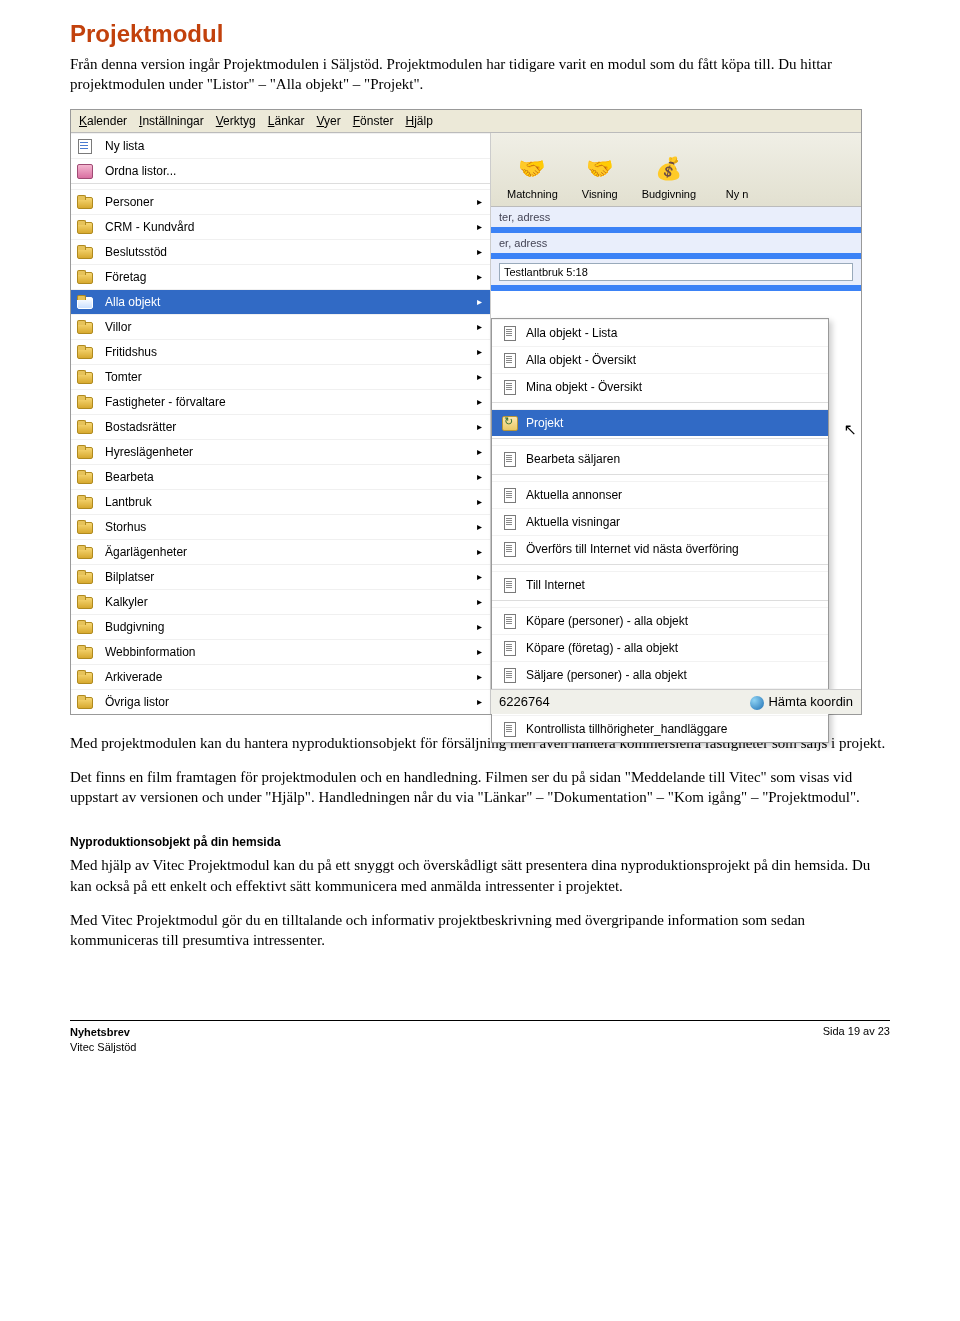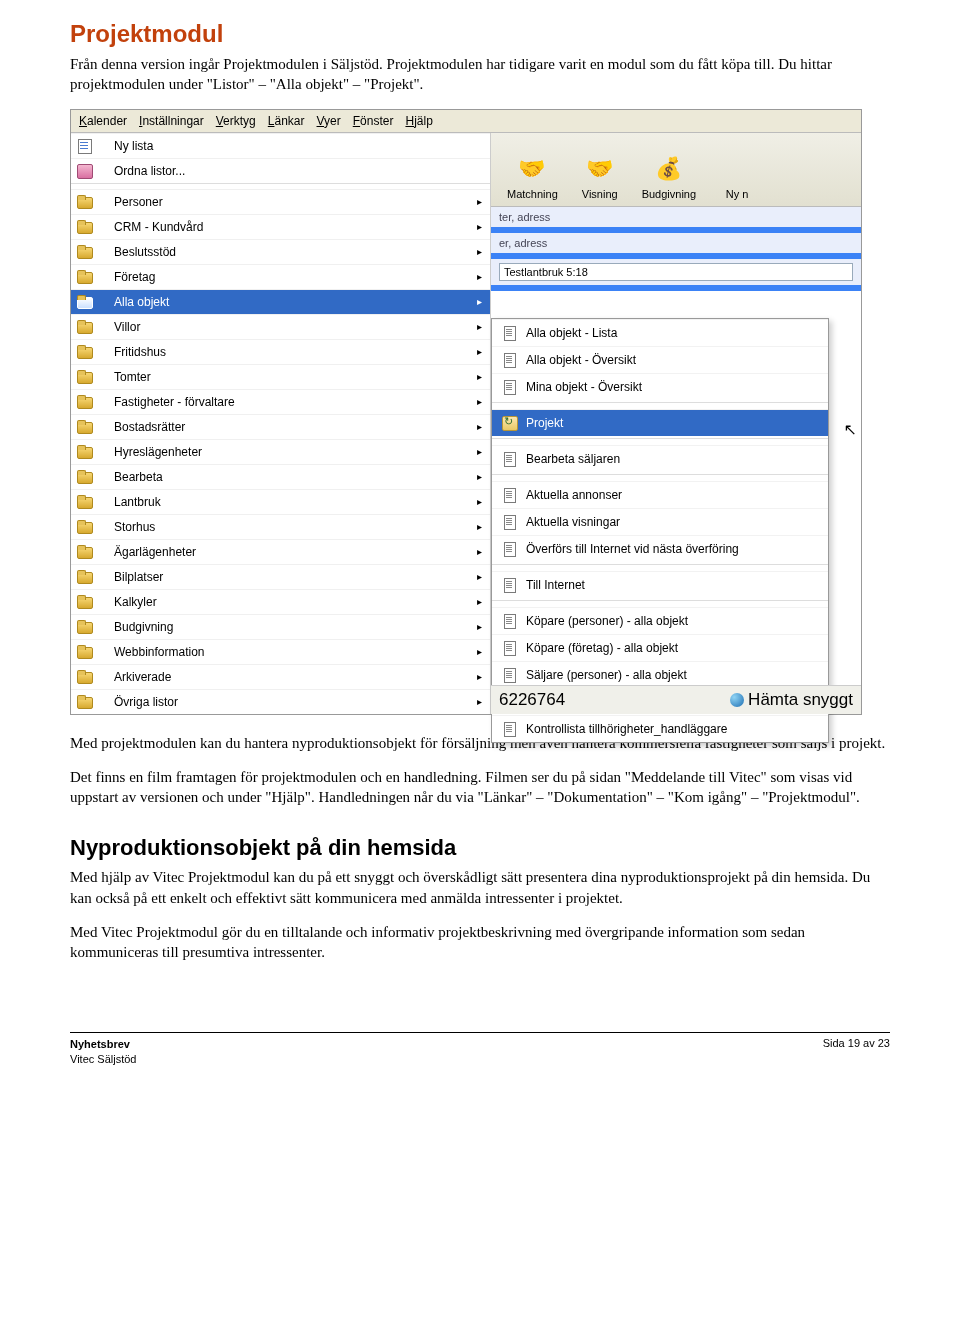--- a/index.html
+++ b/index.html
@@ -14,21 +14,21 @@
   }
   h1.title {
     font-family: Verdana, Geneva, sans-serif;
     font-size: 24px;
     color: #c2410c;
     font-weight: bold;
     margin-bottom: 6px;
   }
   h2.subtitle {
     font-family: Verdana, Geneva, sans-serif;
-    font-size: 22px;
+    font-size: 12px;
     color: #000;
     font-weight: bold;
     margin-top: 28px;
     margin-bottom: 6px;
   }
   p.body { margin-bottom: 14px; line-height: 1.35; }
   
   .app {
     font-family: Tahoma, Verdana, sans-serif;
     font-size: 12px;
@@ -61,21 +61,21 @@
     background: #fff;
     border-top: 1px solid #f0f0f0;
   }
   .menu-item.sel {
     background: #316ac5;
     color: #fff;
   }
   .menu-item .ic {
     display: inline-flex;
     align-items: center;
-    gap: 21px;
+    gap: 12px;
   }
   .arrow { font-size: 10px; color: #000; }
   .menu-item.sel .arrow { color:#fff; }
   .folder-ic, .doc-ic, .list-ic, .org-ic, .proj-ic {
     display:inline-block; width:16px; height:14px; position:relative; flex-shrink:0;
   }
   .folder-ic::before {
     content:""; position:absolute; left:0; top:2px; width:14px; height:10px;
     background:linear-gradient(#f7d774,#d7a92f); border:1px solid #b08a1e; border-radius:2px;
   }
@@ -129,21 +129,21 @@
   .sub-item {
     display:flex; align-items:center; gap:8px;
     padding:6px 10px;
     border-top:1px solid #f2f2f2;
   }
   .sub-item.sel { background:#316ac5; color:#fff; }
   .sub-sep { height:5px; border-top:1px solid #ddd; margin:2px 0; }
   .footer-row {
     position:absolute; bottom:0; left:420px; right:0;
     display:flex; align-items:center; justify-content:space-between;
-    padding:4px 8px; font-size:17px; background:#f0f0ea; border-top:1px solid #ccc;
+    padding:4px 8px; font-size:13px; background:#f0f0ea; border-top:1px solid #ccc;
   }
   .globe { width:14px; height:14px; border-radius:50%; background:radial-gradient(circle at 30% 30%,#8fd3f4,#1e6fb3); display:inline-block; margin-right:4px; vertical-align:middle; }
   .mouse-cursor { position:absolute; right:4px; top:310px; font-size:16px; color:#000; }
   
   .page-foot {
     margin-top: 70px;
     border-top: 1px solid #000;
     padding-top: 4px;
     display:flex; justify-content:space-between;
     font-family: Verdana, sans-serif;
@@ -421,21 +421,21 @@
         <span class="doc-ic"></span>
         <span>Säljare (företag) - alla objekt</span>
       </div>
       <div class="sub-item">
         <span class="doc-ic"></span>
         <span>Kontrollista tillhörigheter_handläggare</span>
       </div>
     </div>
   <div class="footer-row">
     <span>6226764</span>
-    <span><span class="globe"></span><span>Hämta snyggt</span></span>
+    <span><span class="globe"></span><span>Hämta koordin</span></span>
   </div>
   <span class="mouse-cursor">↖</span>
 </div>
 
 <p class="body">Med projektmodulen kan du hantera nyproduktionsobjekt för försäljning men även hantera kommersiella fastigheter som säljs i projekt.</p>
 <p class="body">Det finns en film framtagen för projektmodulen och en handledning. Filmen ser du på sidan "Meddelande till Vitec" som visas vid uppstart av versionen och under "Hjälp". Handledningen når du via "Länkar" – "Dokumentation" – "Kom igång" – "Projektmodul".</p>
 
 <h2 class="subtitle">Nyproduktionsobjekt på din hemsida</h2>
 <p class="body">Med hjälp av Vitec Projektmodul kan du på ett snyggt och överskådligt sätt presentera dina nyproduktionsprojekt på din hemsida. Du kan också på ett enkelt och effektivt sätt kommunicera med anmälda intressenter i projektet.</p>
 <p class="body">Med Vitec Projektmodul gör du en tilltalande och informativ projektbeskrivning med övergripande information som sedan kommuniceras till presumtiva intressenter.</p>

